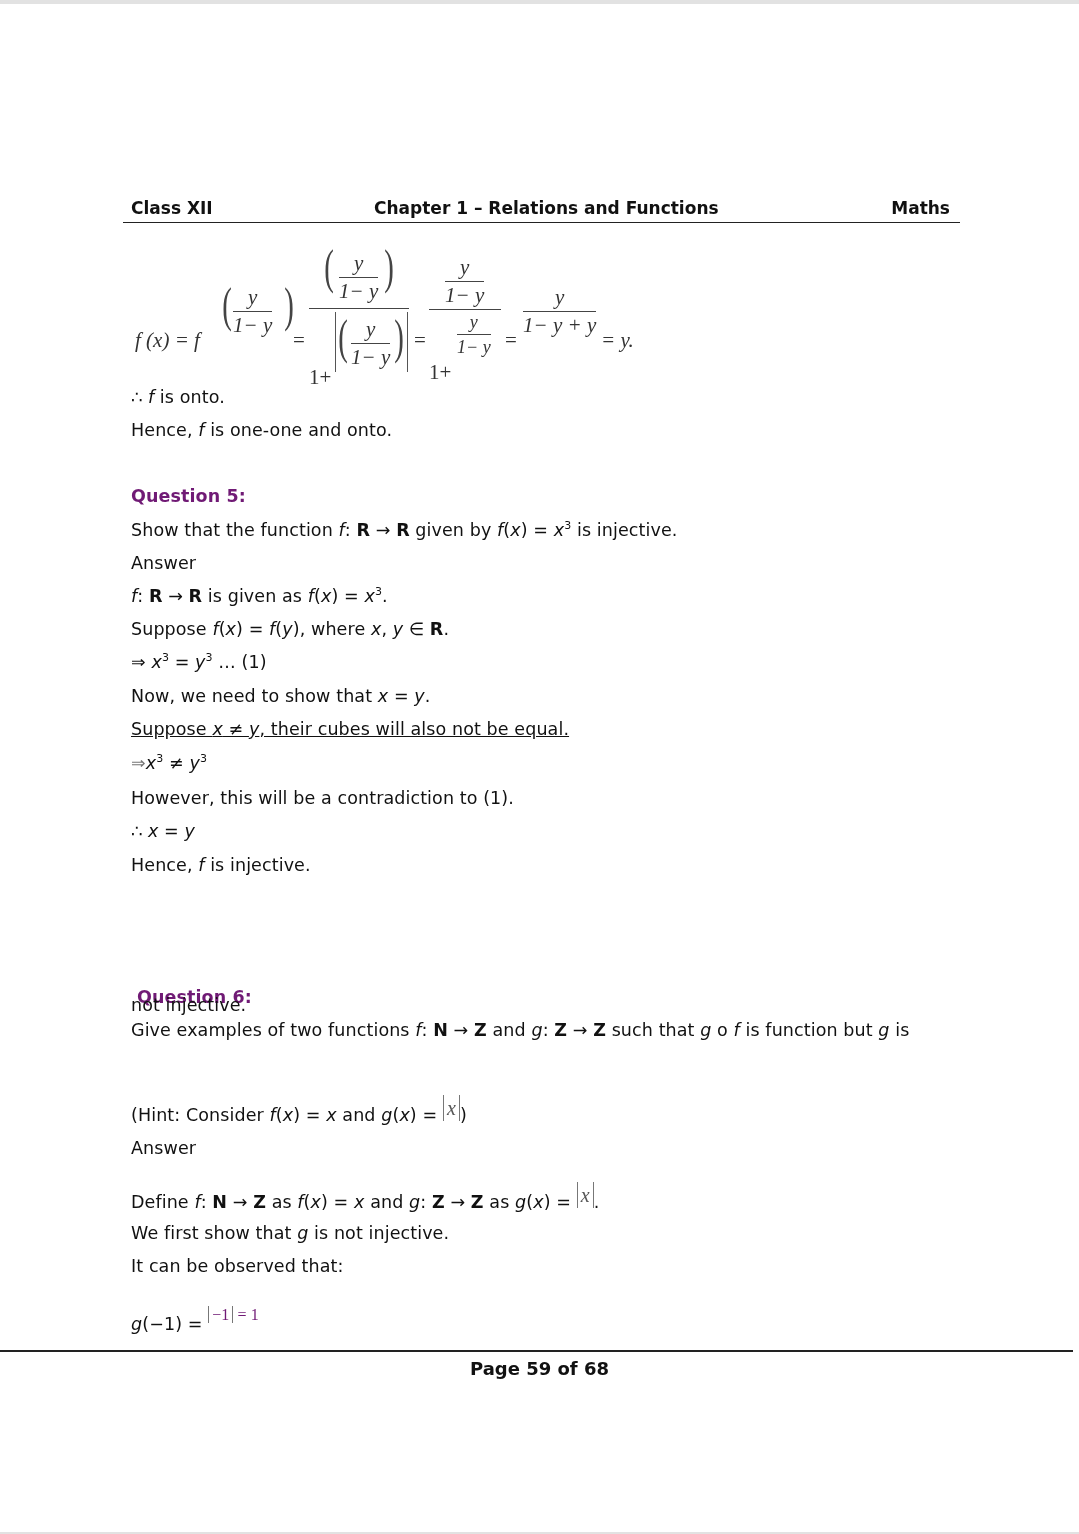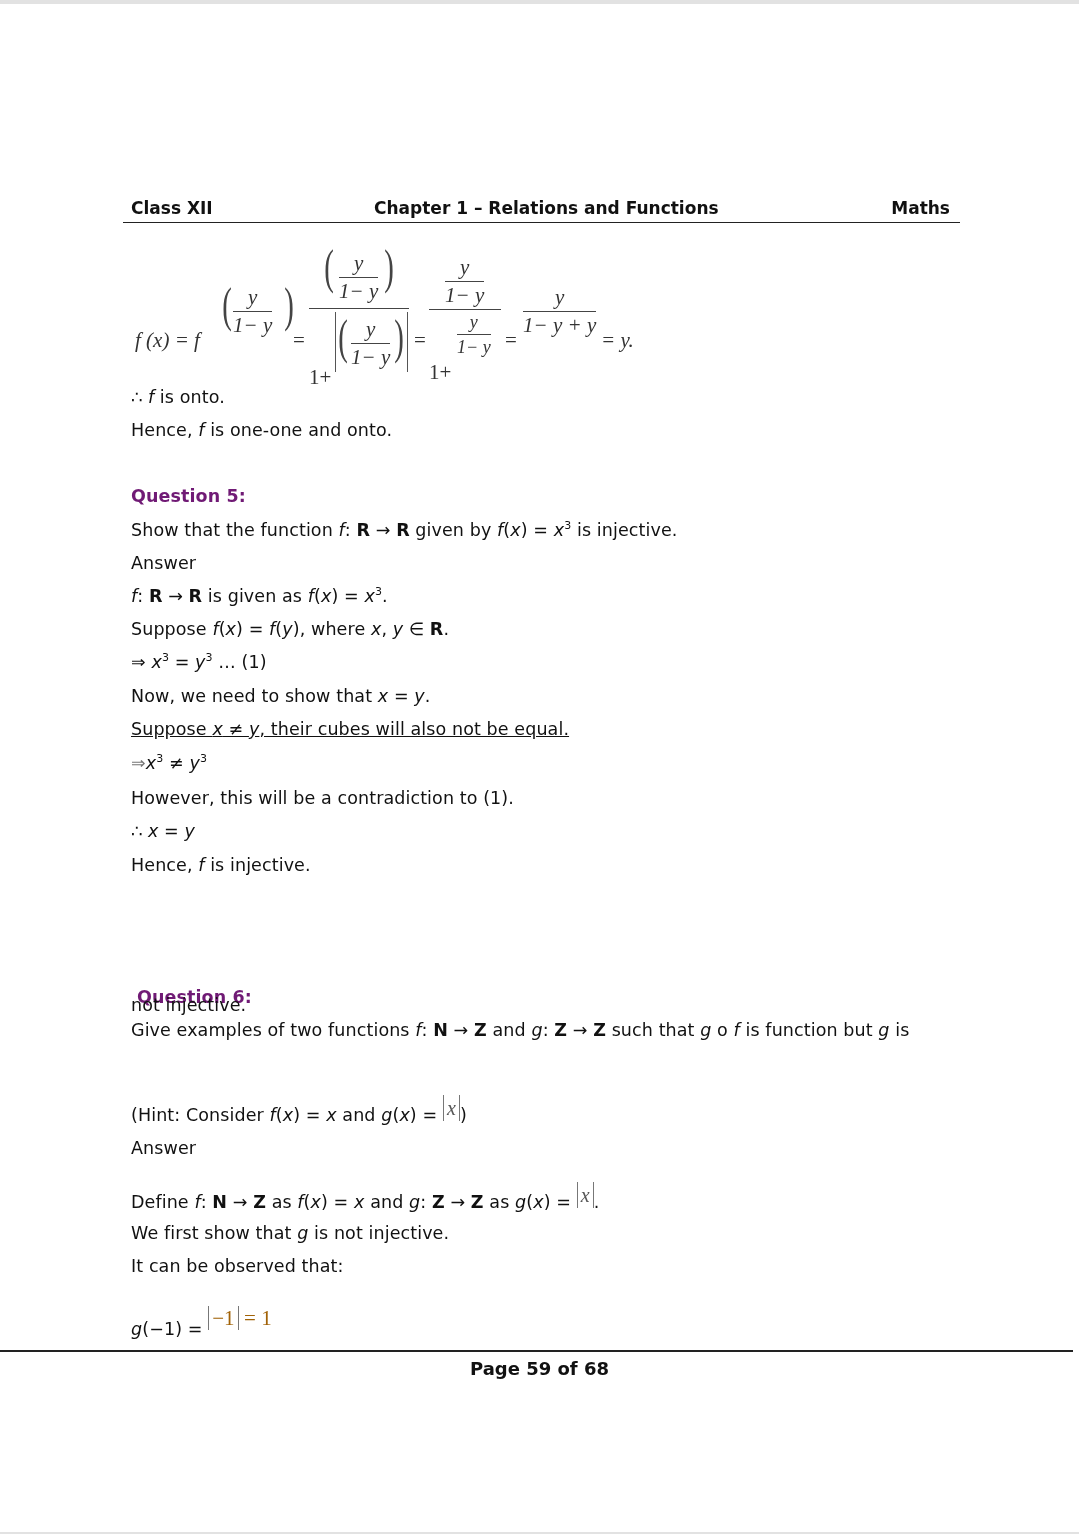--- a/index.html
+++ b/index.html
@@ -22,21 +22,21 @@
     sup { font-size: 11px; vertical-align: 7px; line-height: 0; }
     
     .eq { position: absolute; left: 131px; top: 243px; height: 135px; width: 520px; font-family: "Liberation Serif", serif; font-size: 21px; color: #333; }
     .eq .p { position: absolute; white-space: nowrap; margin-top: 35px; }
     .frac { position: absolute; display: flex; flex-direction: column; align-items: center; }
     .frac .num, .frac .den { white-space: nowrap; line-height: 1; }
     .frac .bar { border-top: 1px solid #444; width: 100%; margin: 3px 0; }
     .big-paren { position: absolute; font-size: 48px; font-weight: 100; line-height: 1; color: #444; transform: scaleX(0.6); }
     .abs-bar { position: absolute; border-left: 1.5px solid #555; }
     .absx { font-family: "Liberation Serif", serif; color: #555; font-style: italic; font-size: 20px; display: inline-block; border-left: 1px solid #777; border-right: 1px solid #777; padding: 0 3px; line-height: 26px; vertical-align: 6px; }
-    .absm1 { font-family: "Liberation Serif", serif; color: #a16207; font-size: 21px; vertical-align: 10px; }
+    .absm1 { font-family: "Liberation Serif", serif; color: #701a75; font-size: 16px; vertical-align: 10px; }
     .absm1 .bx { border-left: 1px solid #777; border-right: 1px solid #777; padding: 0 3px; }
     .footer-line { position: absolute; left: 0; top: 1350px; width: 1073px; border-top: 2px solid #222; }
     .footer { position: absolute; left: 0; width: 1079px; top: 1358px; text-align: center; font-weight: bold; font-size: 18px; }
   </style>
 </head>
 <body>
 
 <div class="topband"></div>
 
 <div class="header">

